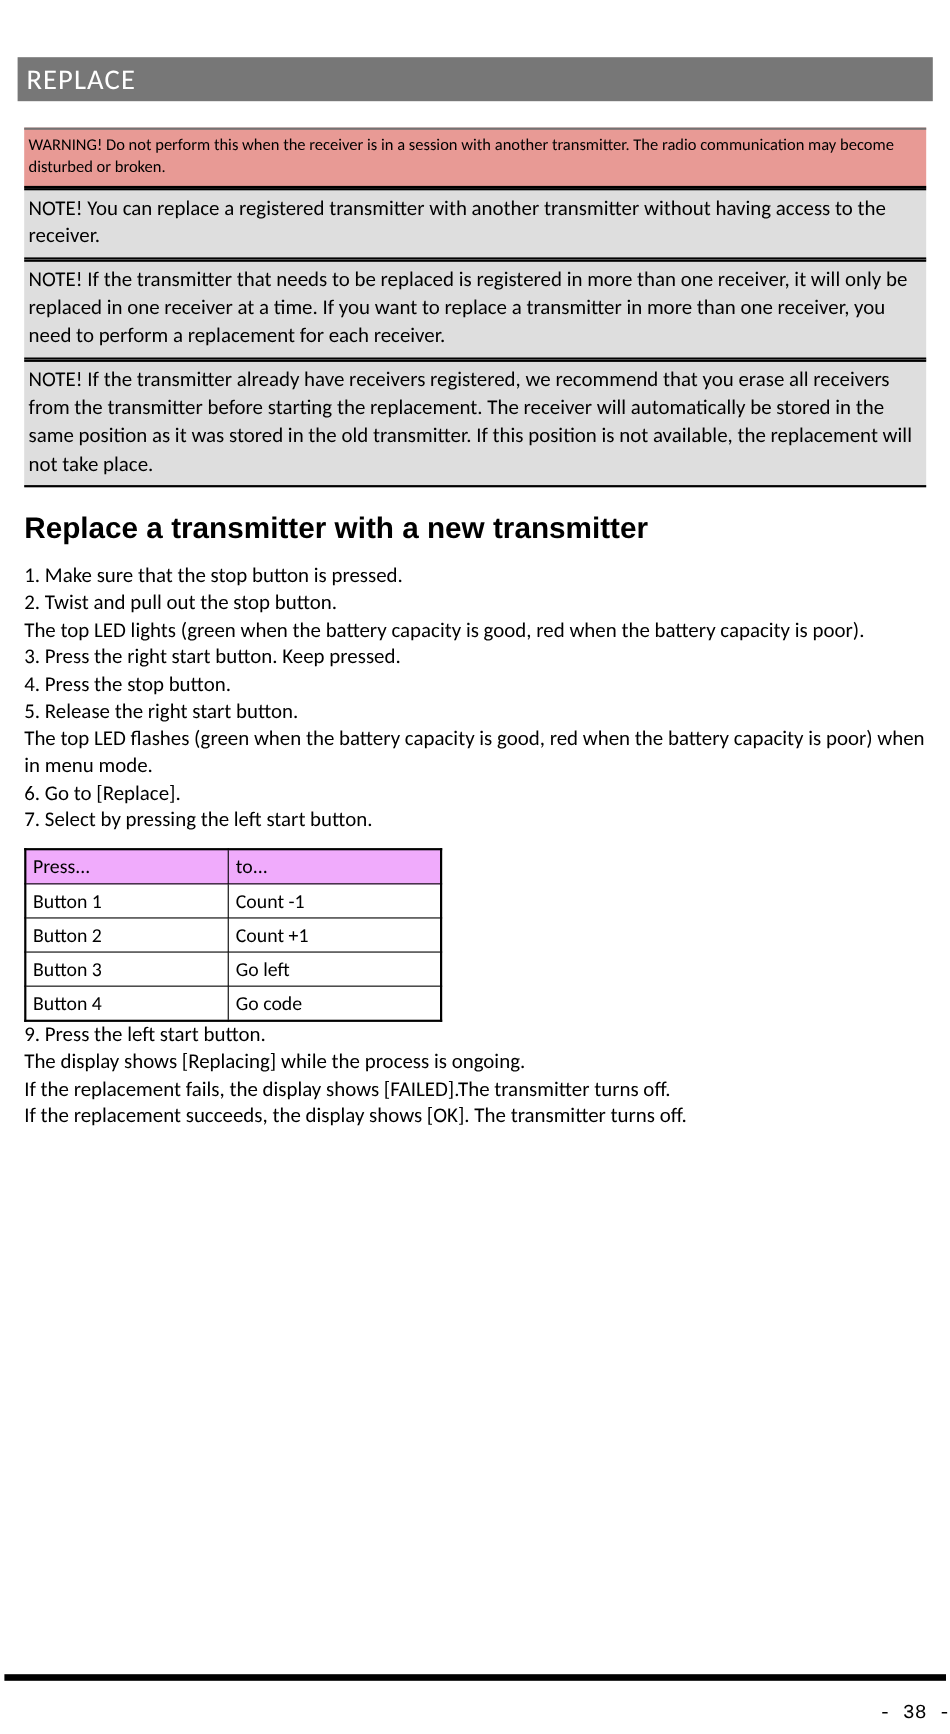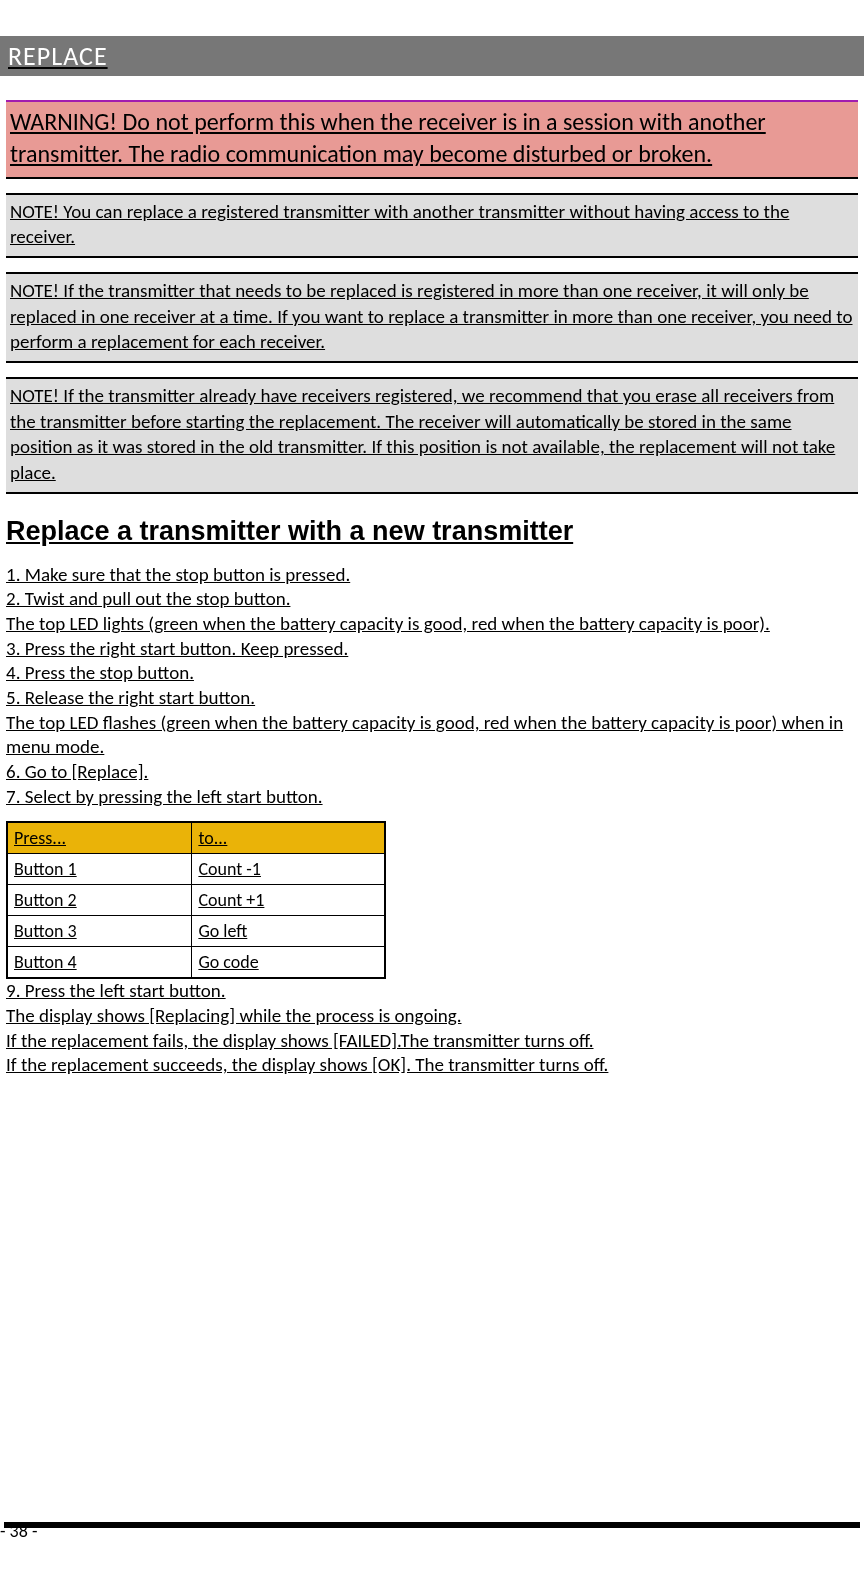--- a/index.html
+++ b/index.html
@@ -7,51 +7,49 @@
     padding: 0;
     background: #fff;
     font-family: "Gill Sans", "Gill Sans MT", Calibri, "Trebuchet MS", sans-serif;
     color: #000;
     width: 864px;
     height: 1576px;
     position: relative;
     box-sizing: border-box;
   }
   .page {
-    padding: 0;
+    padding: 16px;
     box-sizing: border-box;
-    text-decoration: underline;
   }
   .header-bar {
     background: #777;
     color: #fff;
     font-size: 26px;
     font-weight: normal;
     padding: 4px 8px;
     margin: 36px 0 0 0;
     letter-spacing: 1px;
   }
   .content {
     padding: 0 6px 0 6px;
   }
   .warning-box {
     background: #e89a95;
-    border-top: 2px solid #a21caf;
+    border-top: 2px solid #737373;
     border-bottom: 2px solid #000;
     padding: 4px 4px 6px 4px;
     margin-top: 24px;
-    font-size: 24px;
+    font-size: 15px;
     line-height: 1.35;
   }
   .note-box {
     background: #dedede;
     border-top: 2px solid #000;
     border-bottom: 2px solid #000;
     padding: 4px 4px 6px 4px;
-    margin-top: 14px;
     font-size: 19px;
     line-height: 1.35;
   }
   .section-heading {
     font-size: 27px;
     font-weight: bold;
     margin-top: 22px;
     margin-bottom: 16px;
     font-family: Arial, Helvetica, sans-serif;
   }
@@ -63,44 +61,45 @@
     display: block;
   }
   table.button-table {
     border-collapse: collapse;
     margin-top: 12px;
     font-size: 18px;
     width: 380px;
     border: 2px solid #000;
   }
   table.button-table th {
-    background: #eab308;
+    background: #f0abfc;
     text-align: left;
     font-weight: normal;
     padding: 4px 6px;
     border: 1px solid #000;
   }
   table.button-table td {
     padding: 4px 6px;
     border: 1px solid #000;
   }
   .footer-rule {
     position: absolute;
     left: 4px;
     right: 4px;
     bottom: 48px;
     border-top: 6px solid #000;
   }
   .page-number {
     position: absolute;
-    bottom: 34px;
+    bottom: 8px;
     left: 0;
     right: 0;
-    text-align: left;
+    text-align: right;
     font-size: 18px;
+    font-family: Liberation Mono, monospace;
   }
 </style>
 </head>
 <body>
 
 <div class="page">
   <div class="header-bar">REPLACE</div>
 
   <div class="content">
     <div class="warning-box">WARNING! Do not perform this when the receiver is in a session with another transmitter. The radio communication may become disturbed or broken.</div>

